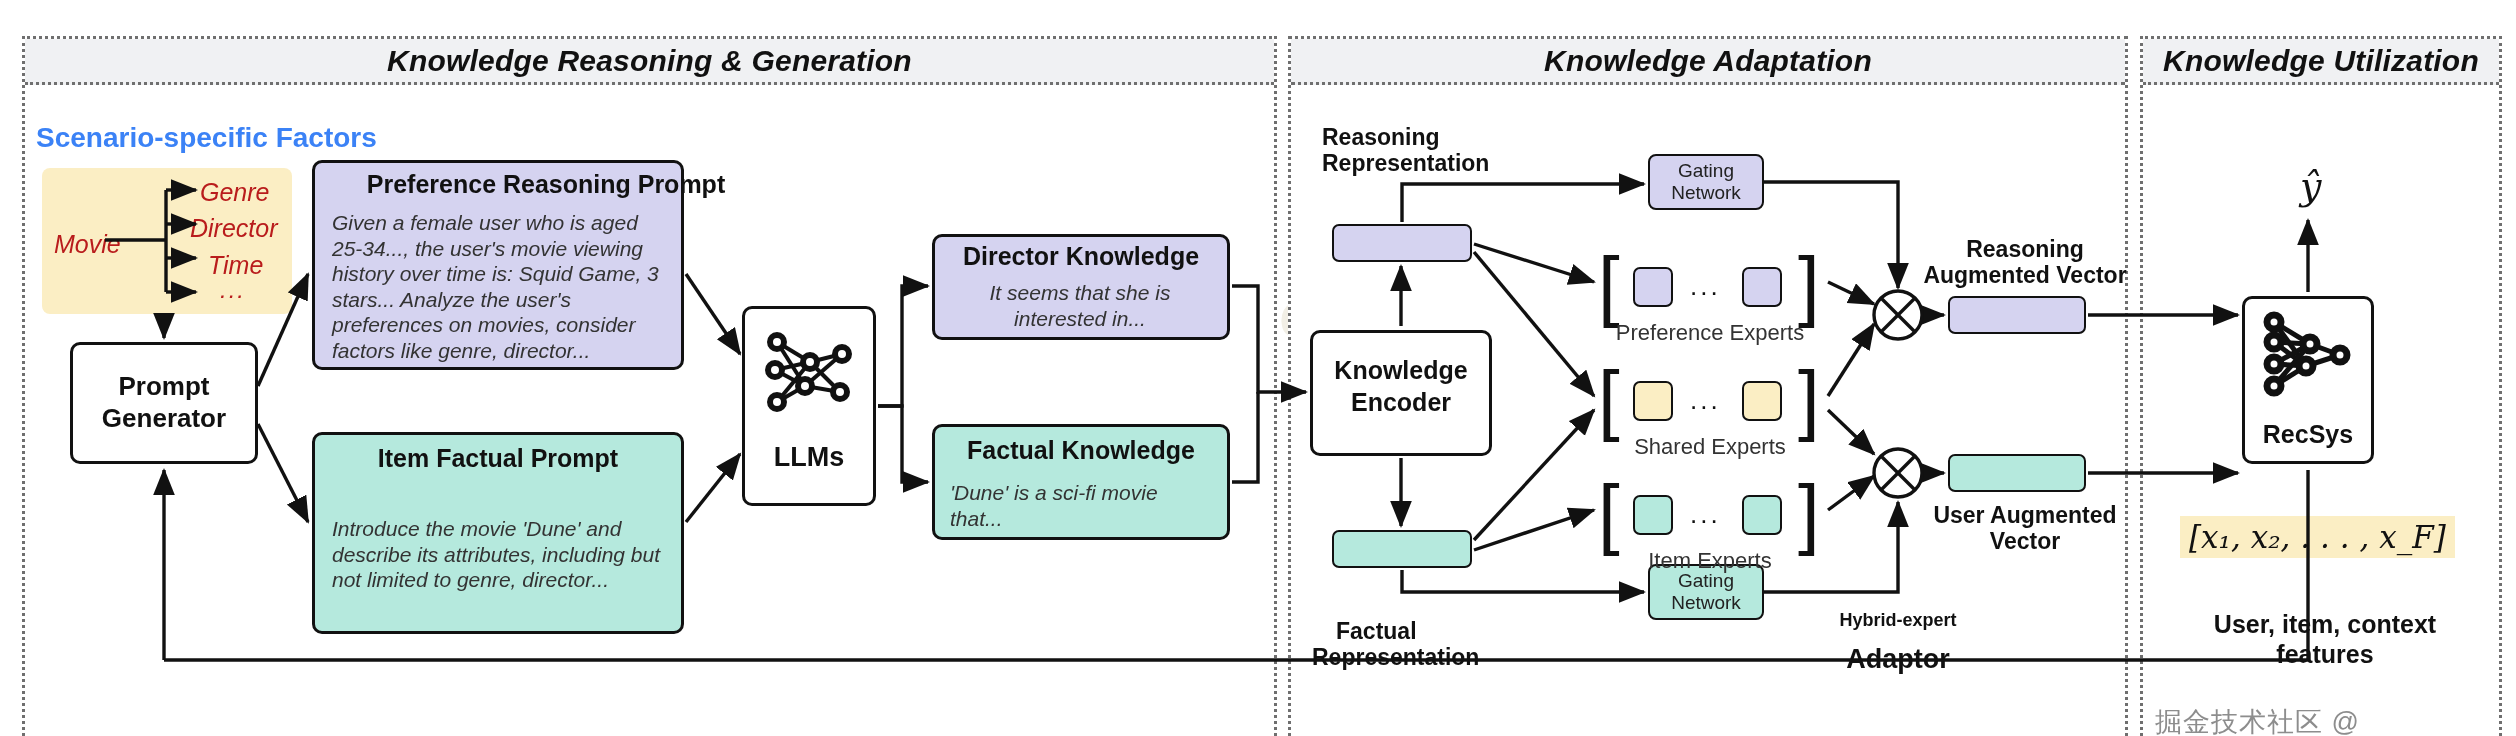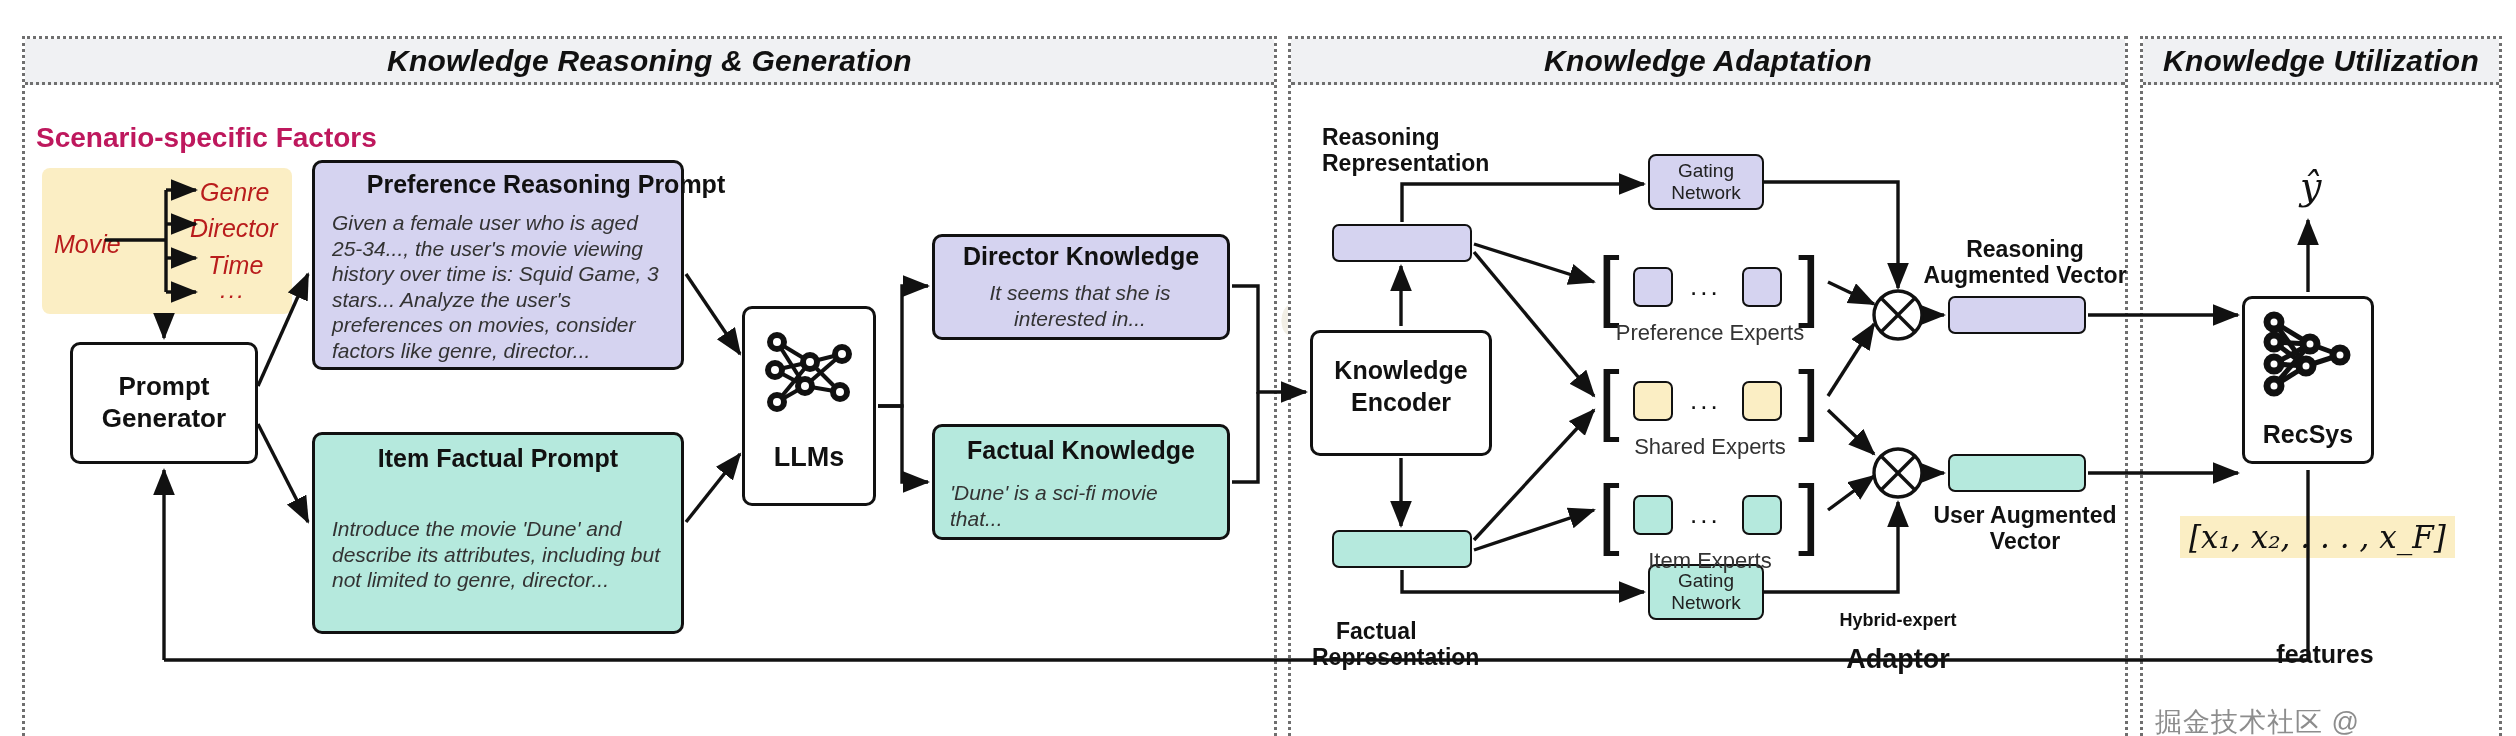--- a/index.html
+++ b/index.html
@@ -27,21 +27,21 @@
   .bigwm{position:absolute;font-size:62px;color:#f2efe6;font-style:italic;
          transform:rotate(-12deg);pointer-events:none;font-weight:bold;}
   .feat{position:absolute;background:#fbeec4;font-family:"DejaVu Serif",serif;
         font-style:italic;font-size:31px;color:#111;padding:3px 9px;white-space:nowrap;}
   .yhat{position:absolute;font-family:"DejaVu Serif",serif;font-style:italic;font-size:38px;color:#111;}
   .brk{position:absolute;font-size:78px;color:#111;font-family:"Liberation Sans",sans-serif;line-height:1;}
   .expname{position:absolute;font-size:22px;color:#333;text-align:center;}
   .gate{position:absolute;box-sizing:border-box;border:2.5px solid #111;border-radius:8px;
         display:flex;flex-direction:column;align-items:center;justify-content:center;
         font-size:19px;color:#222;line-height:1.15;}
-  .scn{position:absolute;font-weight:bold;font-size:28px;color:#be185d;text-align:center;}
+  .scn{position:absolute;font-weight:bold;font-size:28px;color:#3b82f6;text-align:center;}
   .factor{position:absolute;font-style:italic;font-size:25px;color:#b91c1c;}
   .nn{position:absolute;}
 </style>
 </head>
 <body>
 
 <div id="stage">
 
   <div class="bigwm" style="left:300px;top:330px;">raochongzhi</div>
   <div class="bigwm" style="left:1180px;top:240px;">raochongzhi</div>
@@ -201,20 +201,21 @@
           <circle cx="16" cy="76" r="7"></circle>
         <circle cx="52" cy="34" r="7"></circle>
           <circle cx="48" cy="56" r="7"></circle>
         <circle cx="82" cy="45" r="7"></circle>
       </g>
     </svg>
   </div>
   <div class="lbl bold ctr" style="left:2242px;top:396px;width:132px;font-size:25px;">RecSys</div>
 
   <div class="feat" style="left:2180px;top:492px;">[x₁, x₂, . . . , x_F]</div>
+  <div class="lbl bold ctr" style="left:2160px;top:586px;width:330px;font-size:25px;">User, item, context</div>
   <div class="lbl bold ctr" style="left:2160px;top:616px;width:330px;font-size:25px;">features</div>
 
   <div class="wm" style="left:2155px;top:680px;">掘金技术社区 @ RaoChongzhi</div>
 
   <svg class="ov">
     <defs>
       <marker id="ah" markerWidth="9" markerHeight="9" refX="7.4" refY="3.2" orient="auto" markerUnits="strokeWidth">
         <path d="M0,0 L8,3.2 L0,6.4 z" fill="#111"></path>
       </marker>
       <marker id="ahs" markerWidth="10" markerHeight="10" refX="8" refY="3.4" orient="auto" markerUnits="strokeWidth">

